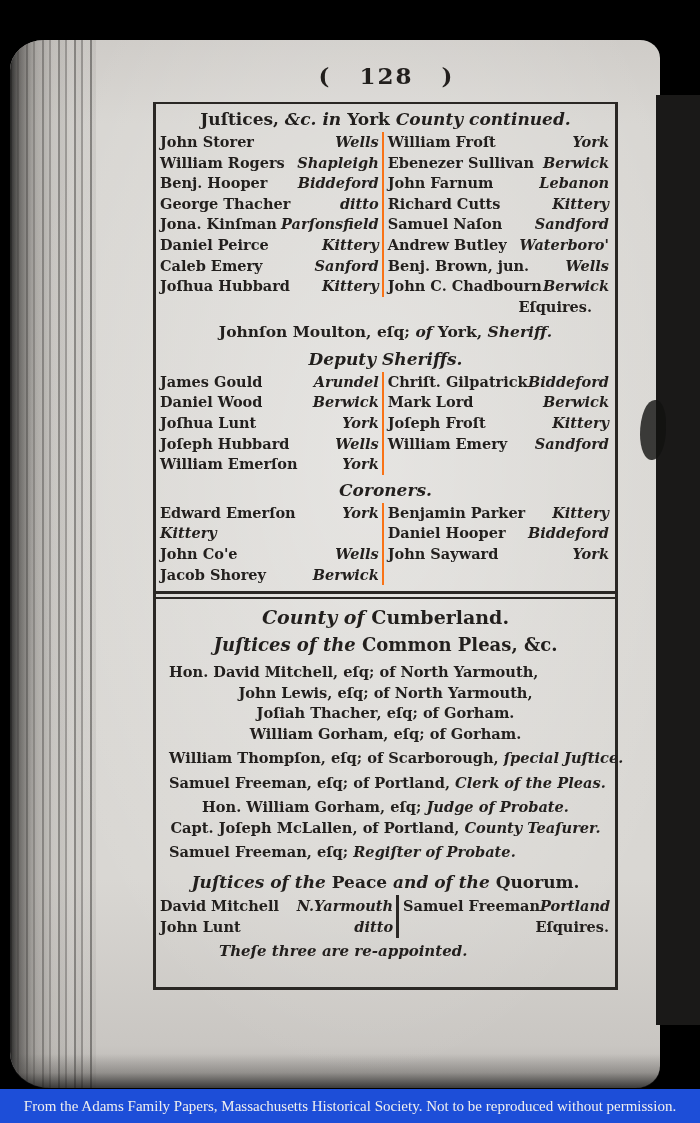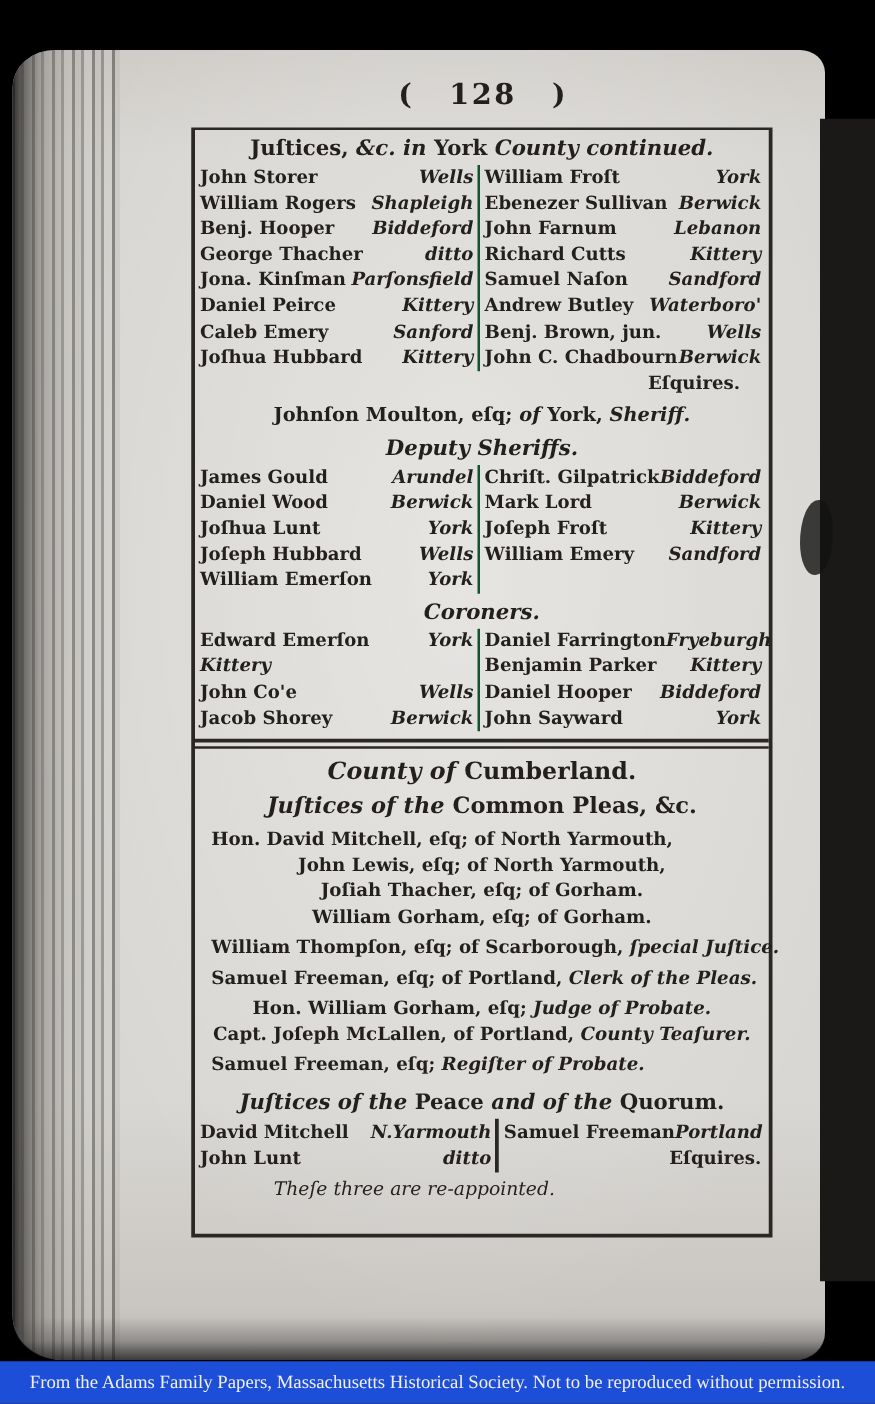--- a/index.html
+++ b/index.html
@@ -44,21 +44,21 @@
   }
   .print-box{
     position:absolute;left:153px;top:102px;width:465px;height:888px;box-sizing:border-box;
     border:3px solid #2a2724;border-top-width:2px;
     padding:2px 3px 0 3px;
   }
   .box-title{ text-align:center;font-size:17px;font-weight:bold;line-height:26px;white-space:nowrap;}
   .it{font-style:italic;}
   .two-col{display:flex;align-items:flex-start;}
   .col{width:49.6%;box-sizing:border-box;padding:0 3px 0 1px;}
-  .col.left{border-right:2px solid #14532d;}
+  .col.left{border-right:2px solid #f97316;}
   .col.right{width:50.4%;padding-left:4px;}
   .row{display:flex;justify-content:space-between;line-height:20.6px;font-size:14.5px;white-space:nowrap;}
   .nm{font-weight:bold;}
   .pl{font-style:italic;font-weight:bold;}
   .pl.roman{font-style:normal;}
   .esq-line{text-align:right;padding-right:20px;font-weight:bold;font-size:14.5px;line-height:20px;}
   .center-line{text-align:center;font-weight:bold;font-size:15.5px;line-height:24px;margin-top:3px;white-space:nowrap;}
   .sub-head{text-align:center;font-style:italic;font-weight:bold;font-size:17px;line-height:26px;margin-top:2px;}
   .double-rule{height:3px;border-top:3px solid #2a2724;border-bottom:2px solid #2a2724;margin:6px -3px 4px -3px;}
   .county-title{text-align:center;font-size:19px;font-weight:bold;line-height:28px;margin-top:4px;white-space:nowrap;}
@@ -68,21 +68,21 @@
   .cl:nth-child(5){margin-top:4px;}
   .cl:nth-child(6){margin-top:4px;}
   .cl:nth-child(7){margin-top:4px;}
   .cl:nth-child(9){margin-top:4px;}
   .cum-lines{margin-top:4px;}
   .peace-head{text-align:center;font-size:17px;font-weight:bold;line-height:26px;margin-top:6px;white-space:nowrap;}
   .peace .col.left{border-right:3px solid #2a2724;width:53%;}
   .peace .col.right{width:47%;}
   .peace .row{line-height:21.5px;}
   .row.just-end{justify-content:flex-end;}
-  .footnote{font-style:italic;font-weight:normal;font-size:15px;line-height:22px;padding-left:60px;margin-top:2px;}
+  .footnote{font-style:italic;font-weight:bold;font-size:15px;line-height:22px;padding-left:60px;margin-top:2px;}
   
   .caption-bar{
     position:absolute;left:0;bottom:0;width:700px;height:34px;background:#1d4ed8;
     display:flex;align-items:center;justify-content:center;
   }
   .caption-text{color:#efefef;font-family:"Liberation Serif",serif;font-size:15px;white-space:nowrap;}
 </style>
 </head>
 <body>
 
@@ -230,24 +230,20 @@
       <div class="row">
           <span class="nm">John Co'e</span>
           <span class="pl">Wells</span>
         </div>
       <div class="row">
           <span class="nm">Jacob Shorey</span>
           <span class="pl">Berwick</span>
         </div>
     </div>
     <div class="col right">
-      <div class="row">
-          <span class="nm">Daniel Farrington</span>
-          <span class="pl">Fryeburgh</span>
-        </div>
       <div class="row">
           <span class="nm">Benjamin Parker</span>
           <span class="pl">Kittery</span>
         </div>
       <div class="row">
           <span class="nm">Daniel Hooper</span>
           <span class="pl">Biddeford</span>
         </div>
       <div class="row">
           <span class="nm">John Sayward</span>

